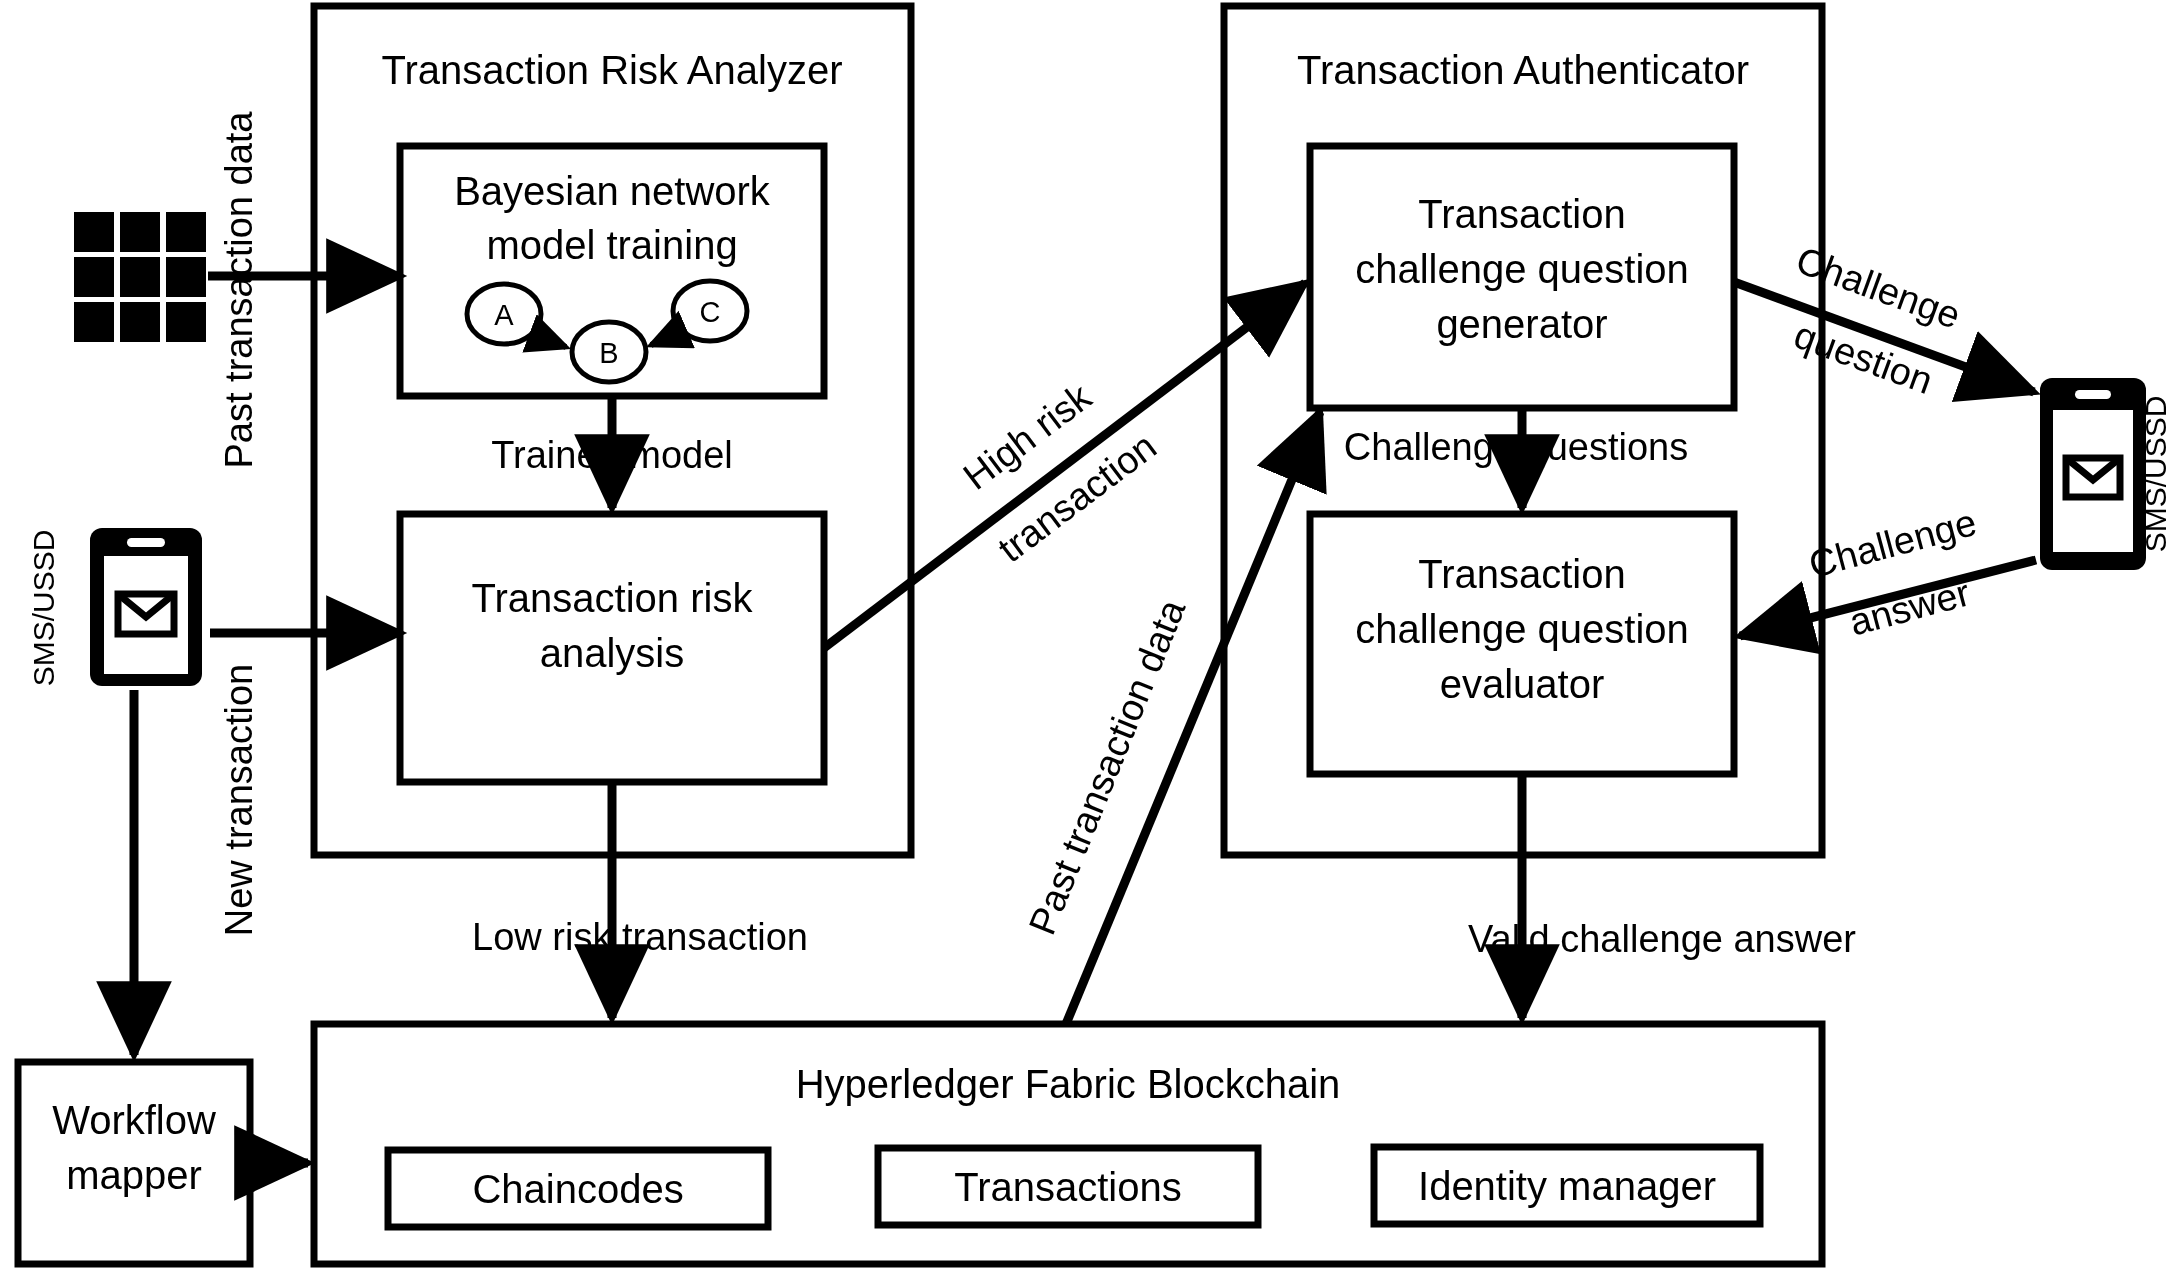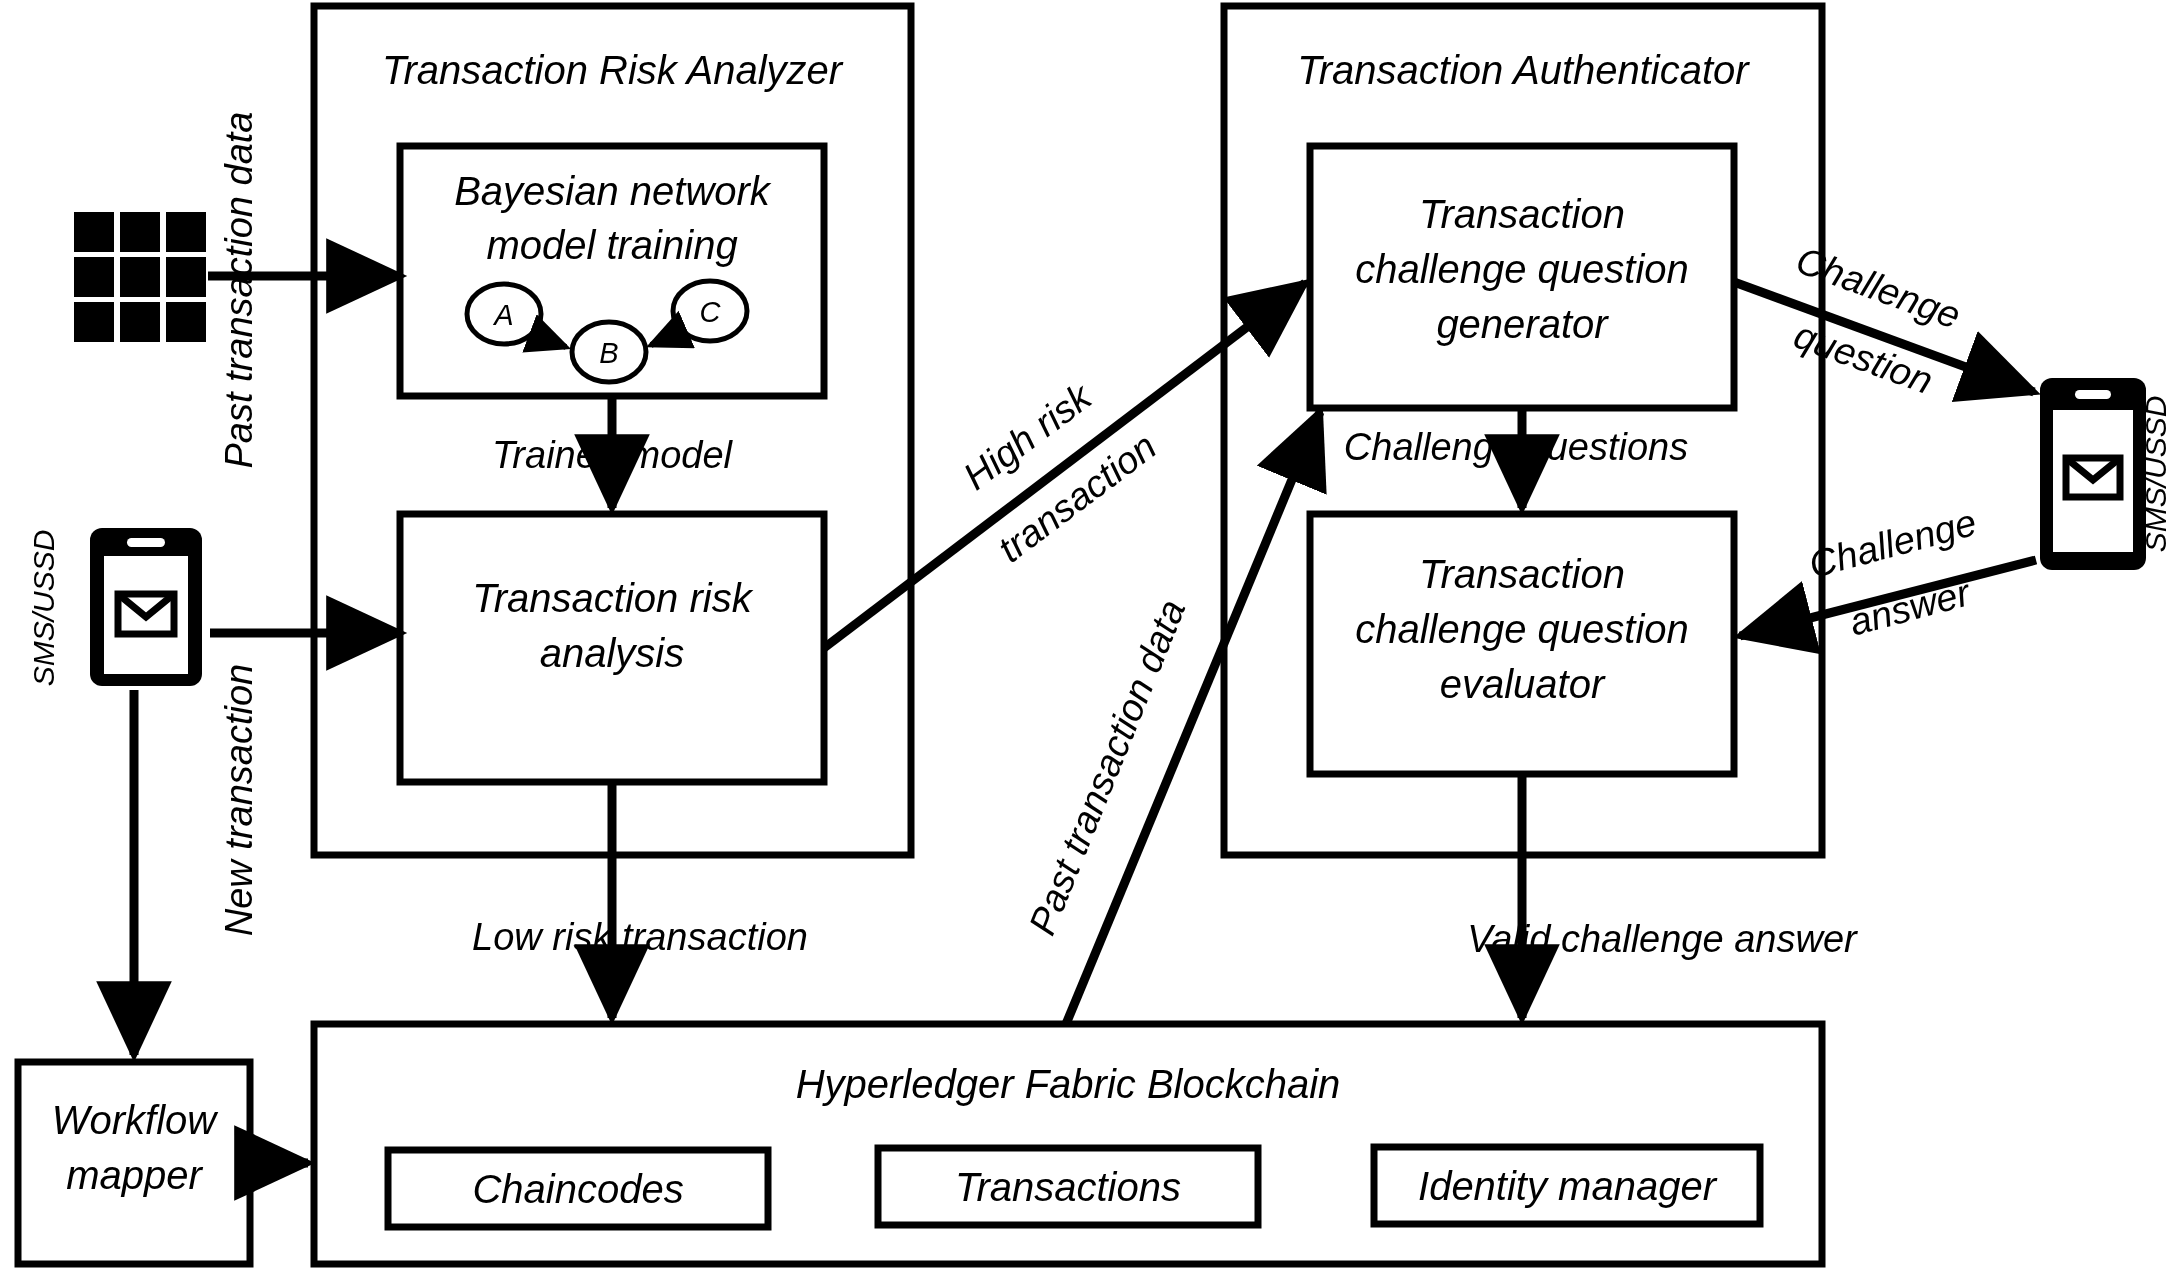--- a/index.html
+++ b/index.html
@@ -1,18 +1,18 @@
 <!DOCTYPE html>
 <html><head>
 <meta charset="utf-8">
 <style>
   html,body{margin:0;padding:0;background:#ffffff;}
   body{width:2171px;height:1272px;overflow:hidden;
        font-family:"Liberation Sans","DejaVu Sans",sans-serif;}
-  #stage{position:relative;width:2171px;height:1272px;background:#fff;font-style:italic;}
+  #stage{position:relative;width:2171px;height:1272px;background:#fff;}
   svg#diagram{position:absolute;left:0;top:0;width:2171px;height:1272px;display:block;}
   text{font-family:"Liberation Sans","DejaVu Sans",sans-serif;fill:#000;}
   .box{fill:#ffffff;stroke:#000000;}
   .outer{stroke-width:7;}
   .inner{stroke-width:7;}
   .small{stroke-width:7;}
   .ln{stroke:#000000;fill:none;}
   .thin{stroke-width:6;}
   .thick{stroke-width:9;}
   .node{fill:#ffffff;stroke:#000000;stroke-width:5;}

